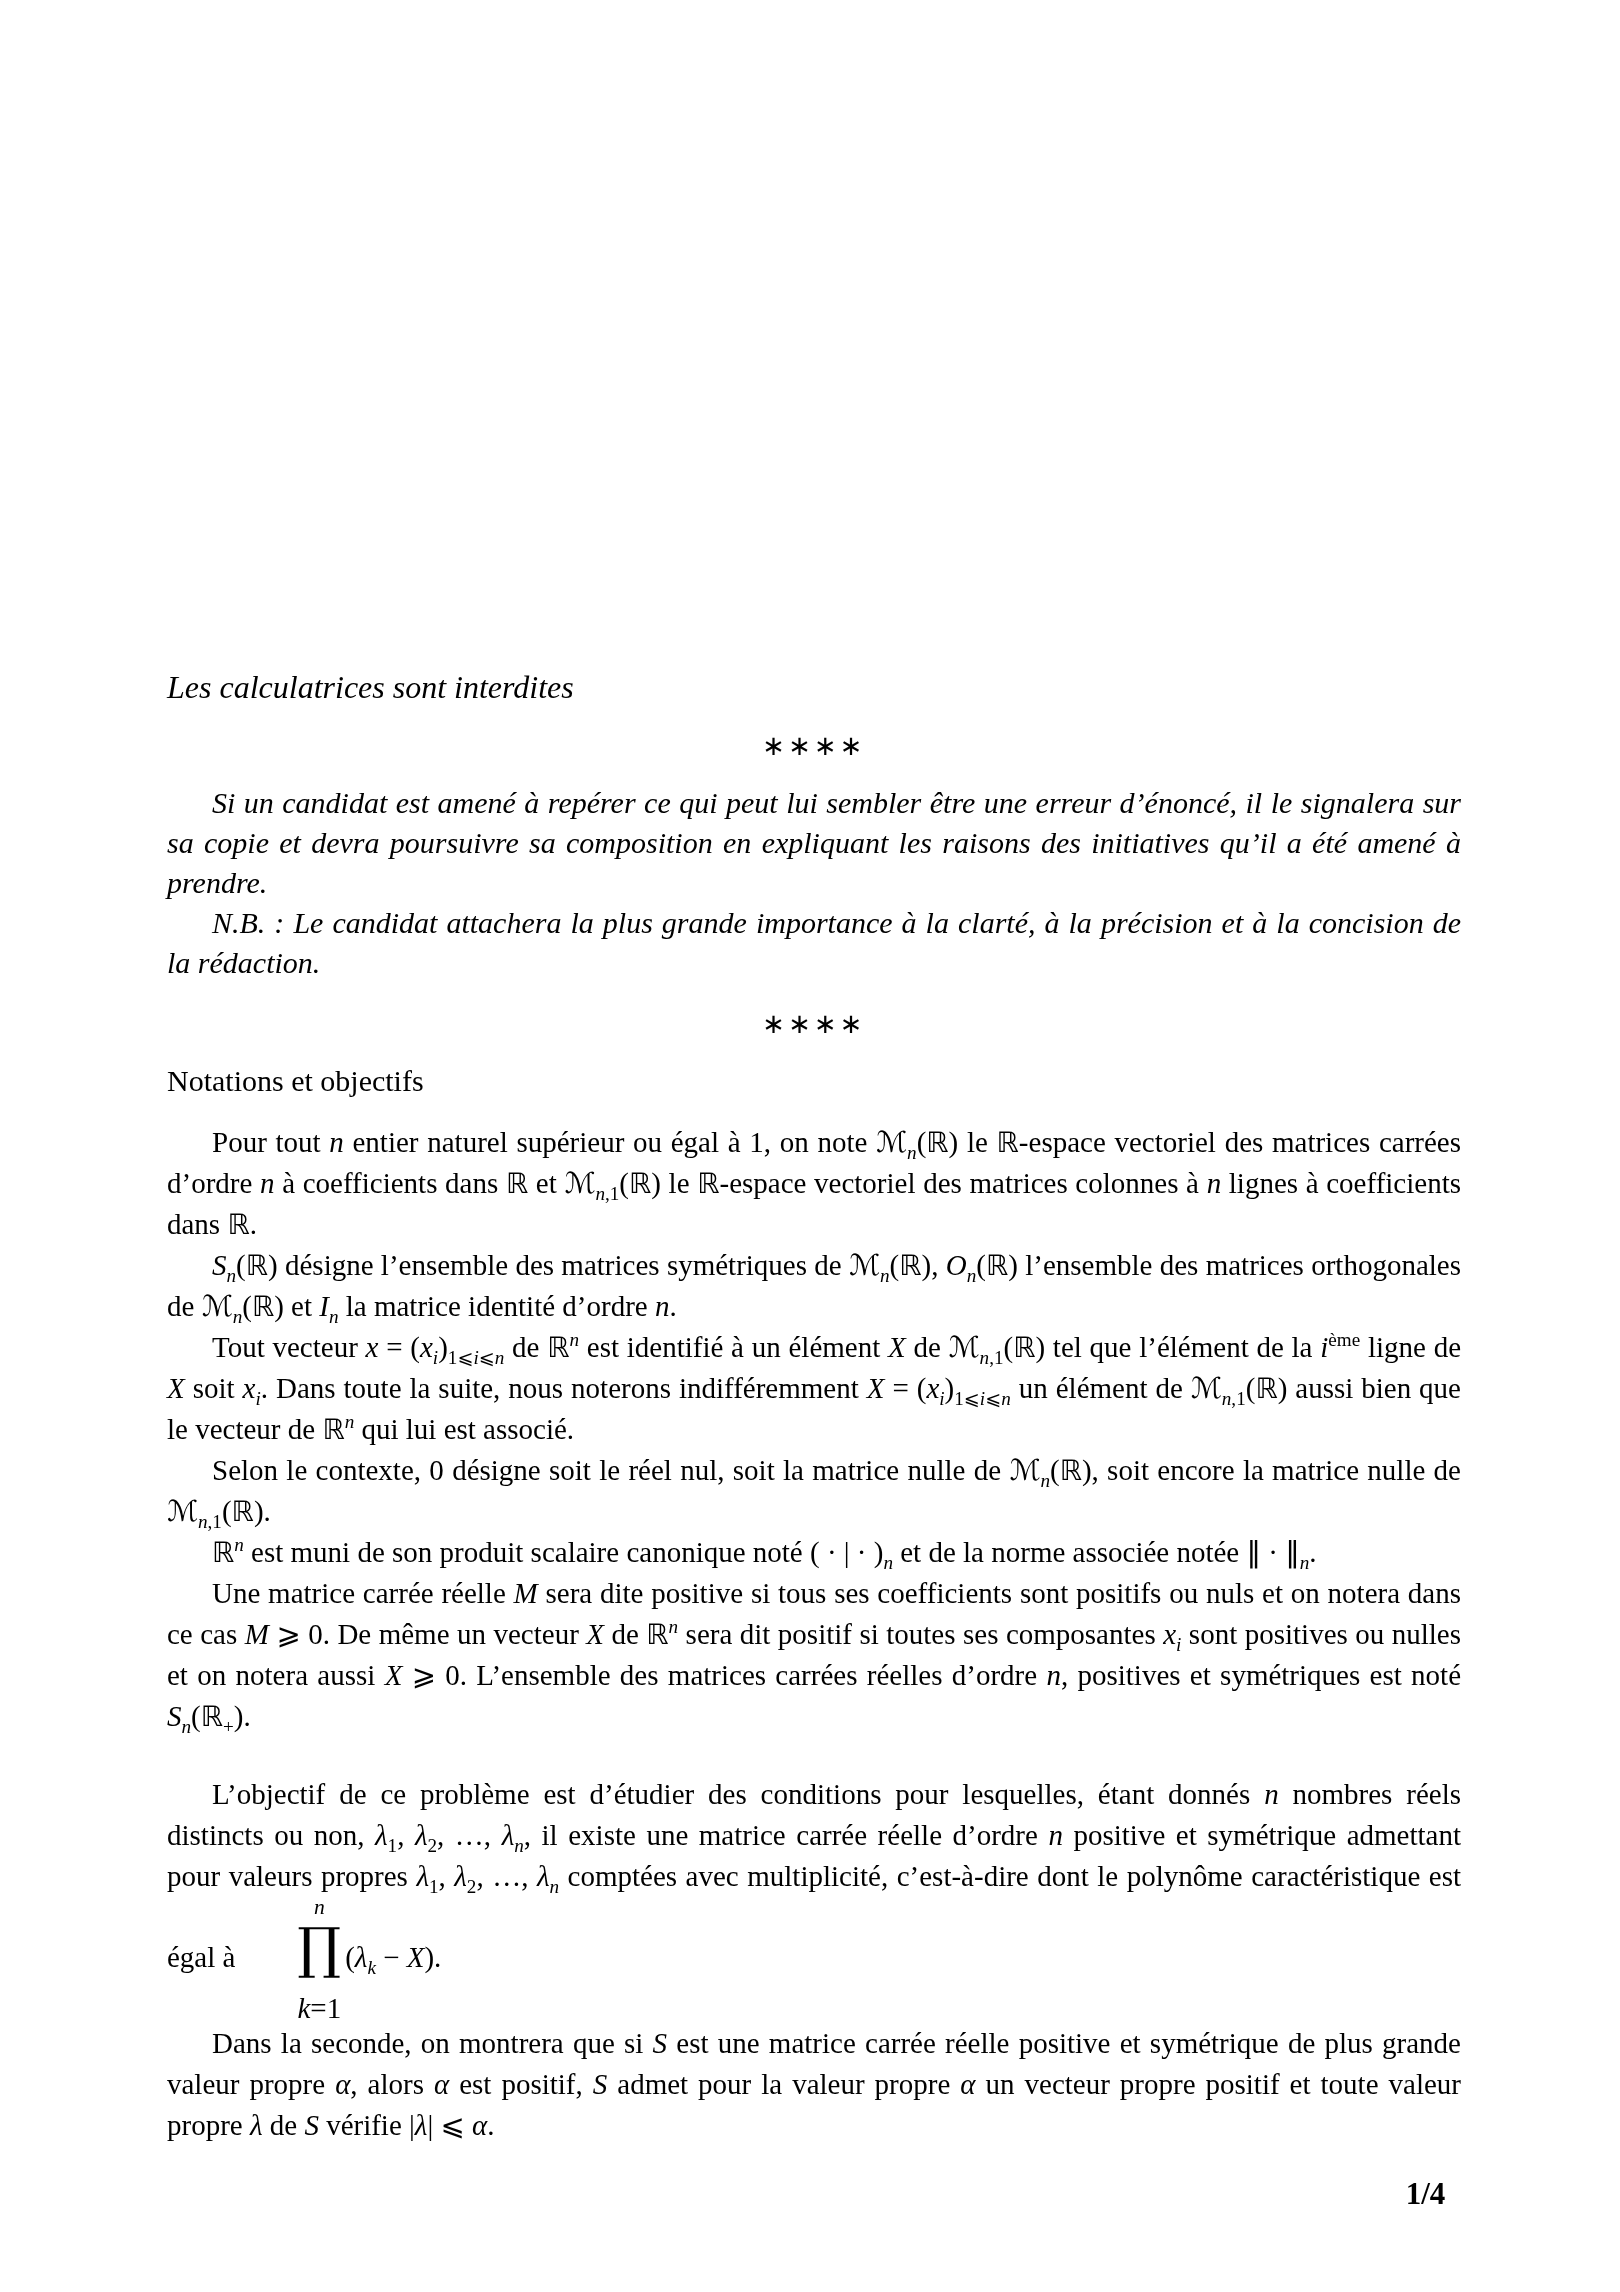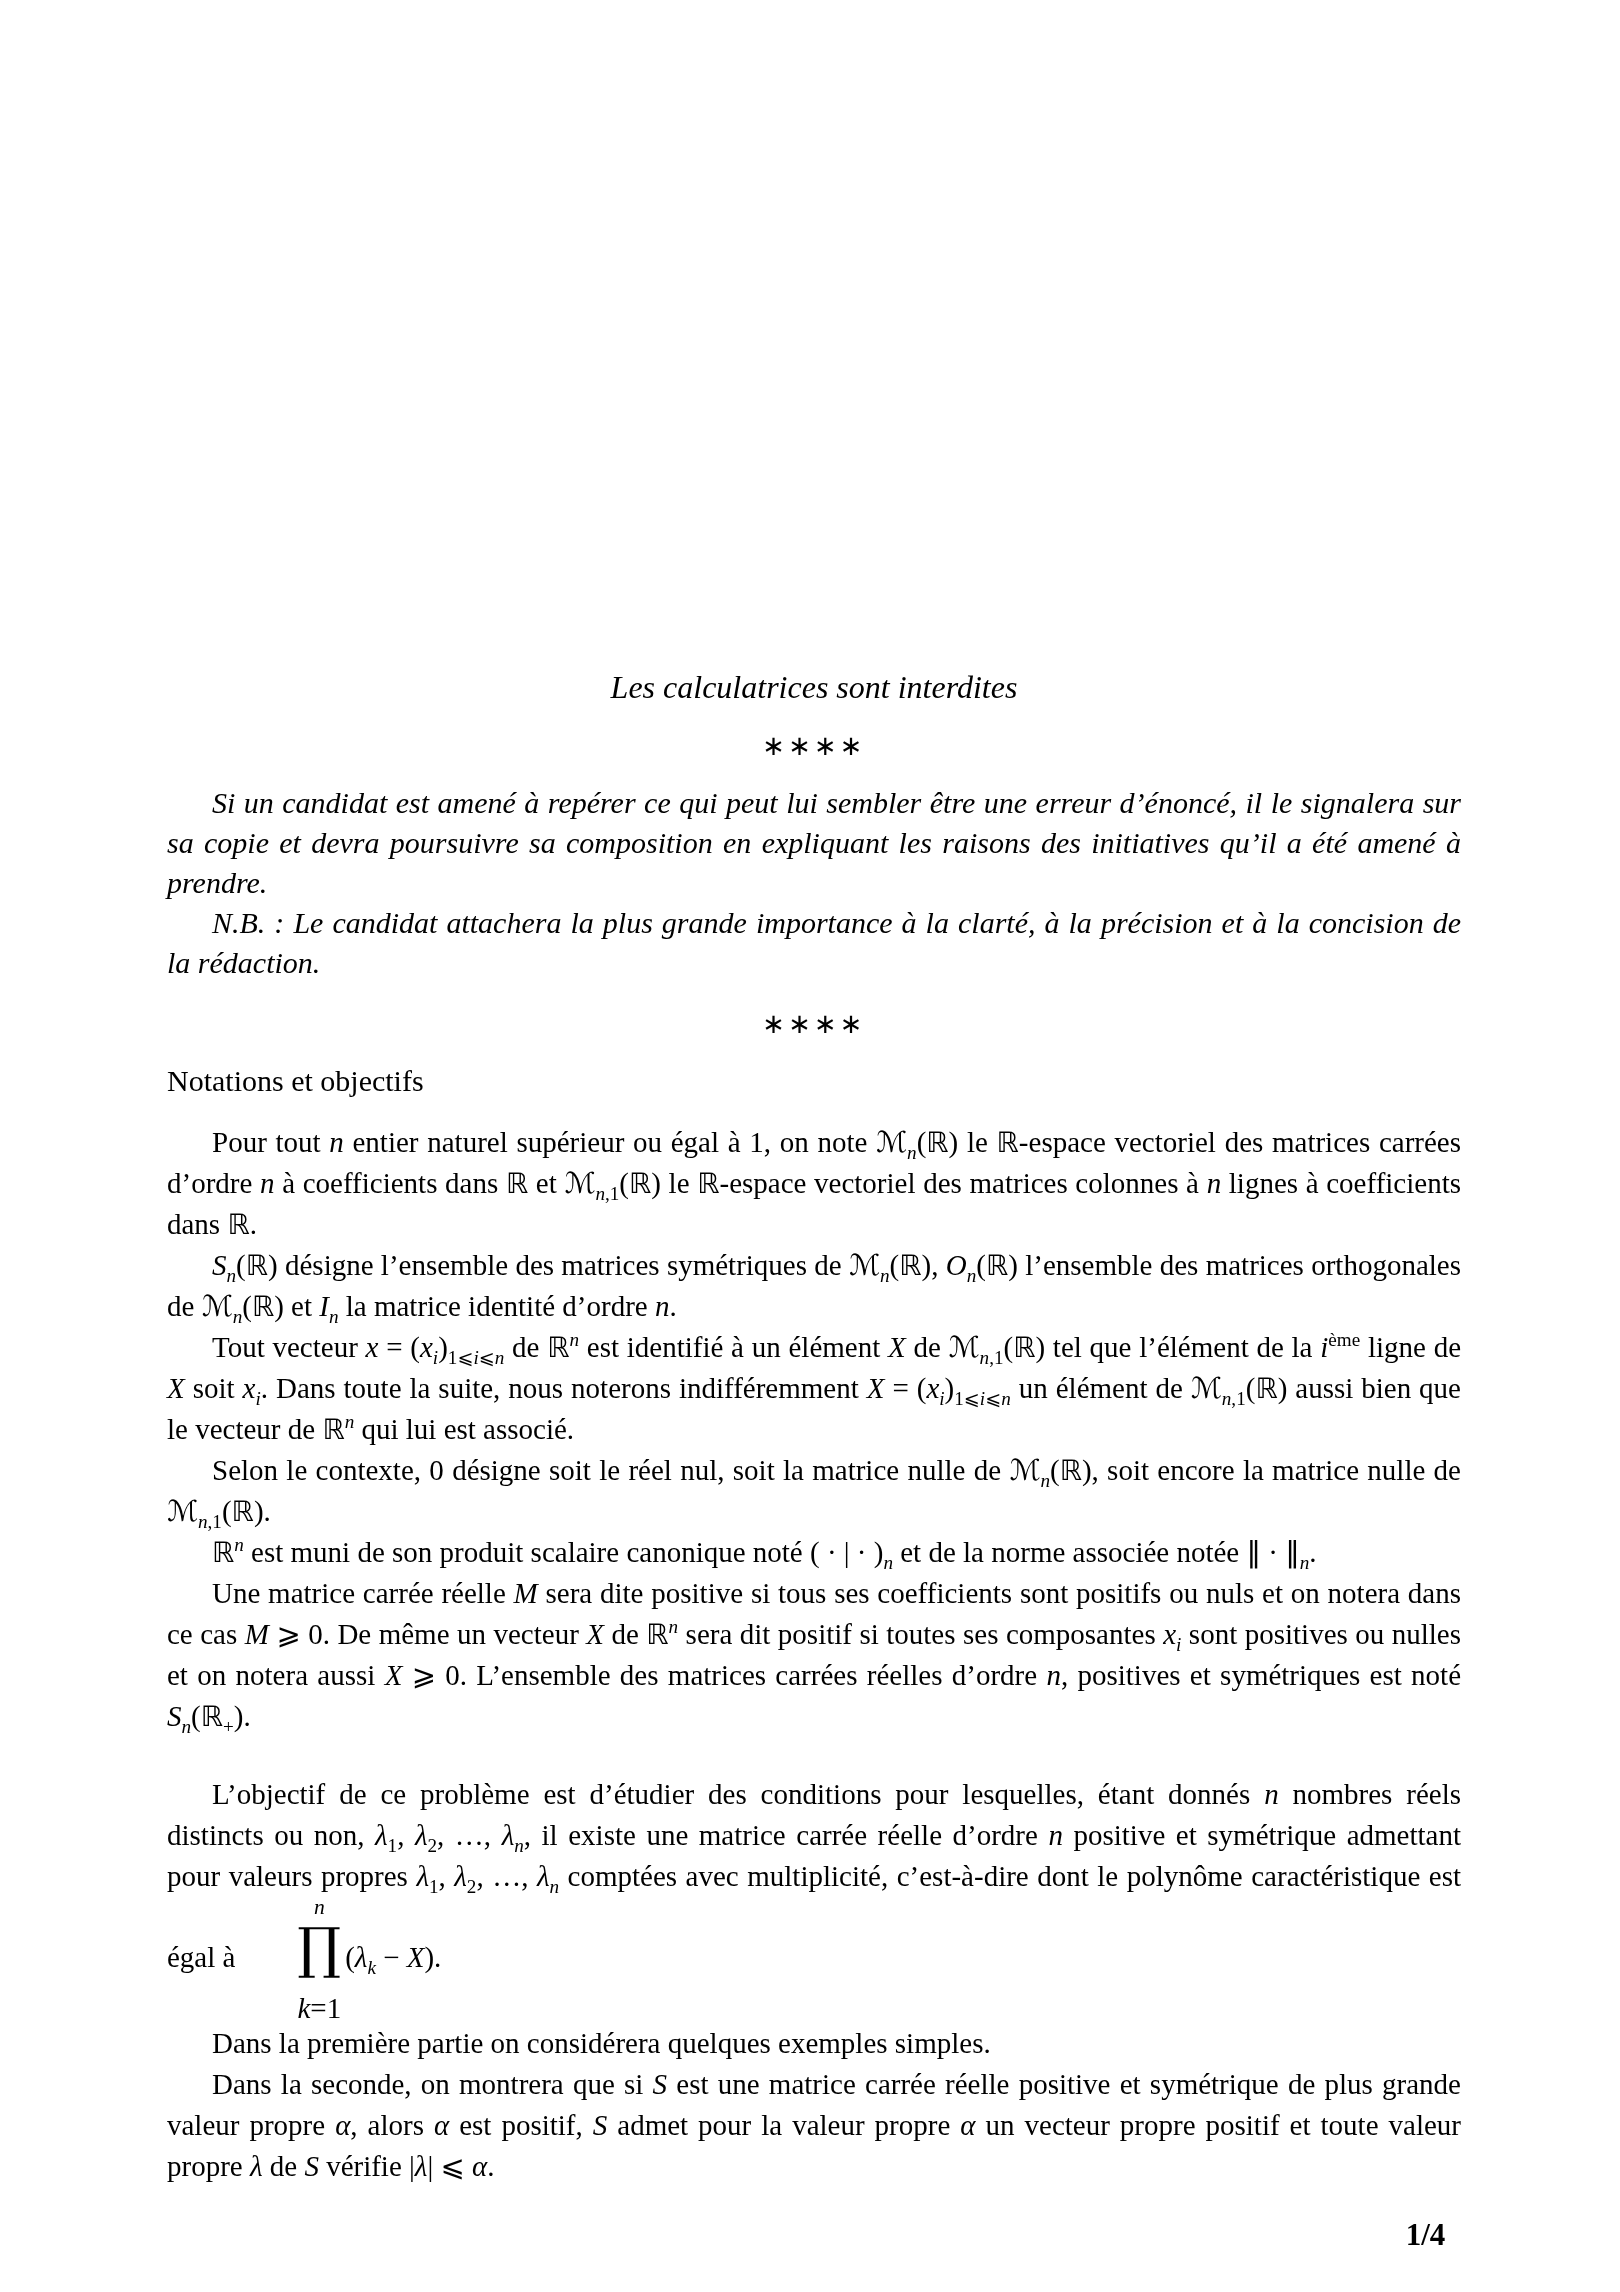--- a/index.html
+++ b/index.html
@@ -4,21 +4,21 @@
 <style>
   html, body { margin: 0; padding: 0; background: #ffffff; }
   body {
     width: 1620px; height: 2293px;
     font-family: "Liberation Serif", serif;
     color: #000;
   }
   .sheet { position: relative; width: 1620px; height: 2293px; overflow: hidden; background: #fff; }
   .content { position: absolute; left: 167px; top: 0; width: 1294px; padding-top: 670px; }
 
-  .notice { font-style: italic; font-size: 32px; line-height: 35px; text-align: center; }
+  .notice { font-style: italic; font-size: 32px; line-height: 35px; text-align: left; }
 
   .stars {
     text-align: center; font-size: 27.4px; line-height: 29px;
     margin-top: 25.5px; letter-spacing: 2.9px;
     font-family: "DejaVu Sans", sans-serif;
   }
 
   .nb-block { margin-top: 23.5px; }
   .nb-block p {
     font-style: italic; font-size: 30px; line-height: 40px;
@@ -76,20 +76,19 @@
     <p class="body"><span class="cal">S</span><sub><i>n</i></sub>(<span class="bb">ℝ</span>) désigne l’ensemble des matrices symétriques de <span class="scr">ℳ</span><sub><i>n</i></sub>(<span class="bb">ℝ</span>), <span class="cal">O</span><sub><i>n</i></sub>(<span class="bb">ℝ</span>) l’ensemble des matrices orthogonales de <span class="scr">ℳ</span><sub><i>n</i></sub>(<span class="bb">ℝ</span>) et <i>I</i><sub><i>n</i></sub> la matrice identité d’ordre <i>n</i>.</p>
     <p class="body">Tout vecteur <i>x</i> = (<i>x<sub>i</sub></i>)<sub>1<span class="op">⩽</span><i>i</i><span class="op">⩽</span><i>n</i></sub> de <span class="bb">ℝ</span><sup><i>n</i></sup> est identifié à un élément <i>X</i> de <span class="scr">ℳ</span><sub><i>n</i>,1</sub>(<span class="bb">ℝ</span>) tel que l’élément de la <i>i</i><sup>ème</sup> ligne de <i>X</i> soit <i>x<sub>i</sub></i>. Dans toute la suite, nous noterons indifféremment <i>X</i> = (<i>x<sub>i</sub></i>)<sub>1<span class="op">⩽</span><i>i</i><span class="op">⩽</span><i>n</i></sub> un élément de <span class="scr">ℳ</span><sub><i>n</i>,1</sub>(<span class="bb">ℝ</span>) aussi bien que le vecteur de <span class="bb">ℝ</span><sup><i>n</i></sup> qui lui est associé.</p>
     <p class="body">Selon le contexte, 0 désigne soit le réel nul, soit la matrice nulle de <span class="scr">ℳ</span><sub><i>n</i></sub>(<span class="bb">ℝ</span>), soit encore la matrice nulle de <span class="scr">ℳ</span><sub><i>n</i>,1</sub>(<span class="bb">ℝ</span>).</p>
     <p class="body"><span class="bb">ℝ</span><sup><i>n</i></sup> est muni de son produit scalaire canonique noté ( · | · )<sub><i>n</i></sub> et de la norme associée notée <span class="op">‖</span> · <span class="op">‖</span><sub><i>n</i></sub>.</p>
     <p class="body">Une matrice carrée réelle <i>M</i> sera dite positive si tous ses coefficients sont positifs ou nuls et on notera dans ce cas <i>M</i> <span class="op">⩾</span> 0. De même un vecteur <i>X</i> de <span class="bb">ℝ</span><sup><i>n</i></sup> sera dit positif si toutes ses composantes <i>x<sub>i</sub></i> sont positives ou nulles et on notera aussi <i>X</i> <span class="op">⩾</span> 0. L’ensemble des matrices carrées réelles d’ordre <i>n</i>, positives et symétriques est noté <span class="cal">S</span><sub><i>n</i></sub>(<span class="bb">ℝ</span><sub>+</sub>).</p>
     <p class="body gap">L’objectif de ce problème est d’étudier des conditions pour lesquelles, étant donnés <i>n</i> nombres réels distincts ou non, <i>λ</i><sub>1</sub>, <i>λ</i><sub>2</sub>, …, <i>λ<sub>n</sub></i>, il existe une matrice carrée réelle d’ordre <i>n</i> positive et symétrique admettant pour valeurs propres <i>λ</i><sub>1</sub>, <i>λ</i><sub>2</sub>, …, <i>λ<sub>n</sub></i> comptées avec multiplicité, c’est-à-dire dont le polynôme caractéristique est égal à <span class="prod">
           <span class="top"><i>n</i></span>
           <span class="sym">∏</span>
           <span class="bot"><i>k</i>=1</span>
         </span>(<i>λ<sub>k</sub></i> − <i>X</i>).</p>
-    <p class="body">Dans la première partie on considérera quelques exemples simples.</p>
     <p class="body">Dans la seconde, on montrera que si <i>S</i> est une matrice carrée réelle positive et symétrique de plus grande valeur propre <i>α</i>, alors <i>α</i> est positif, <i>S</i> admet pour la valeur propre <i>α</i> un vecteur propre positif et toute valeur propre <i>λ</i> de <i>S</i> vérifie |<i>λ</i>| <span class="op">⩽</span> <i>α</i>.</p>
 
     <div class="pagenum">1/4</div>
 
   </div>
 </div>
 
 
 </body></html>

